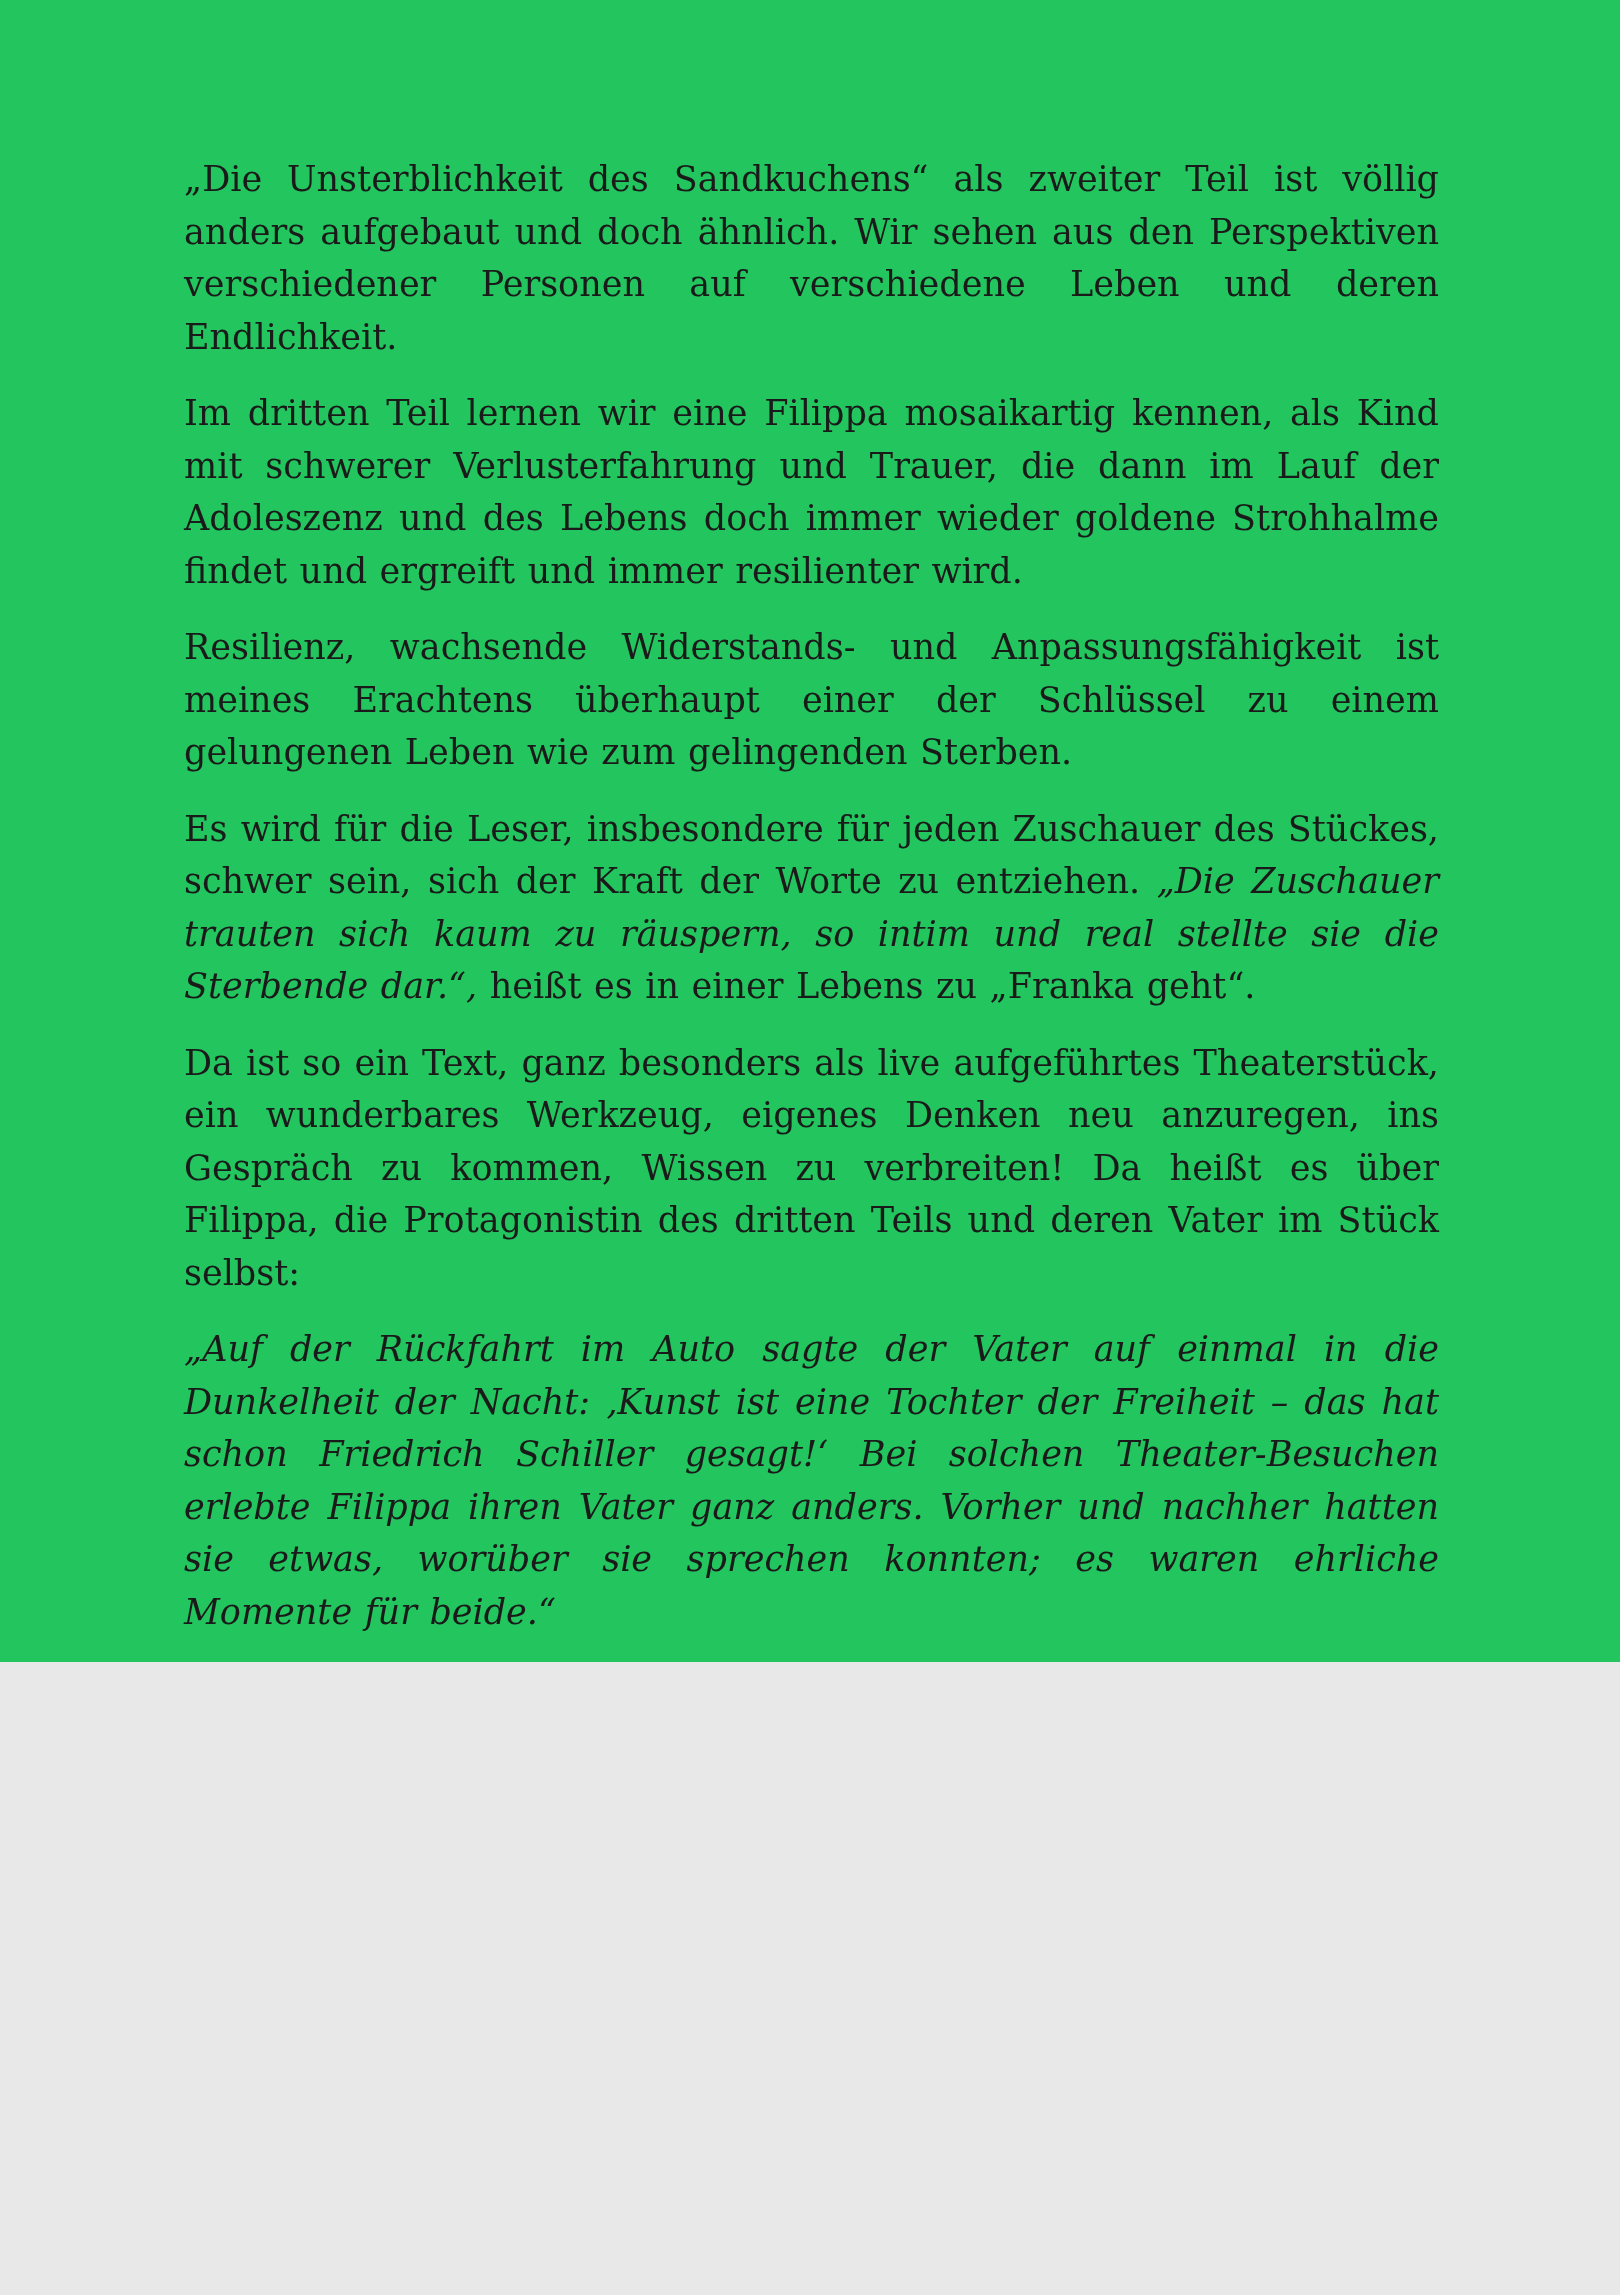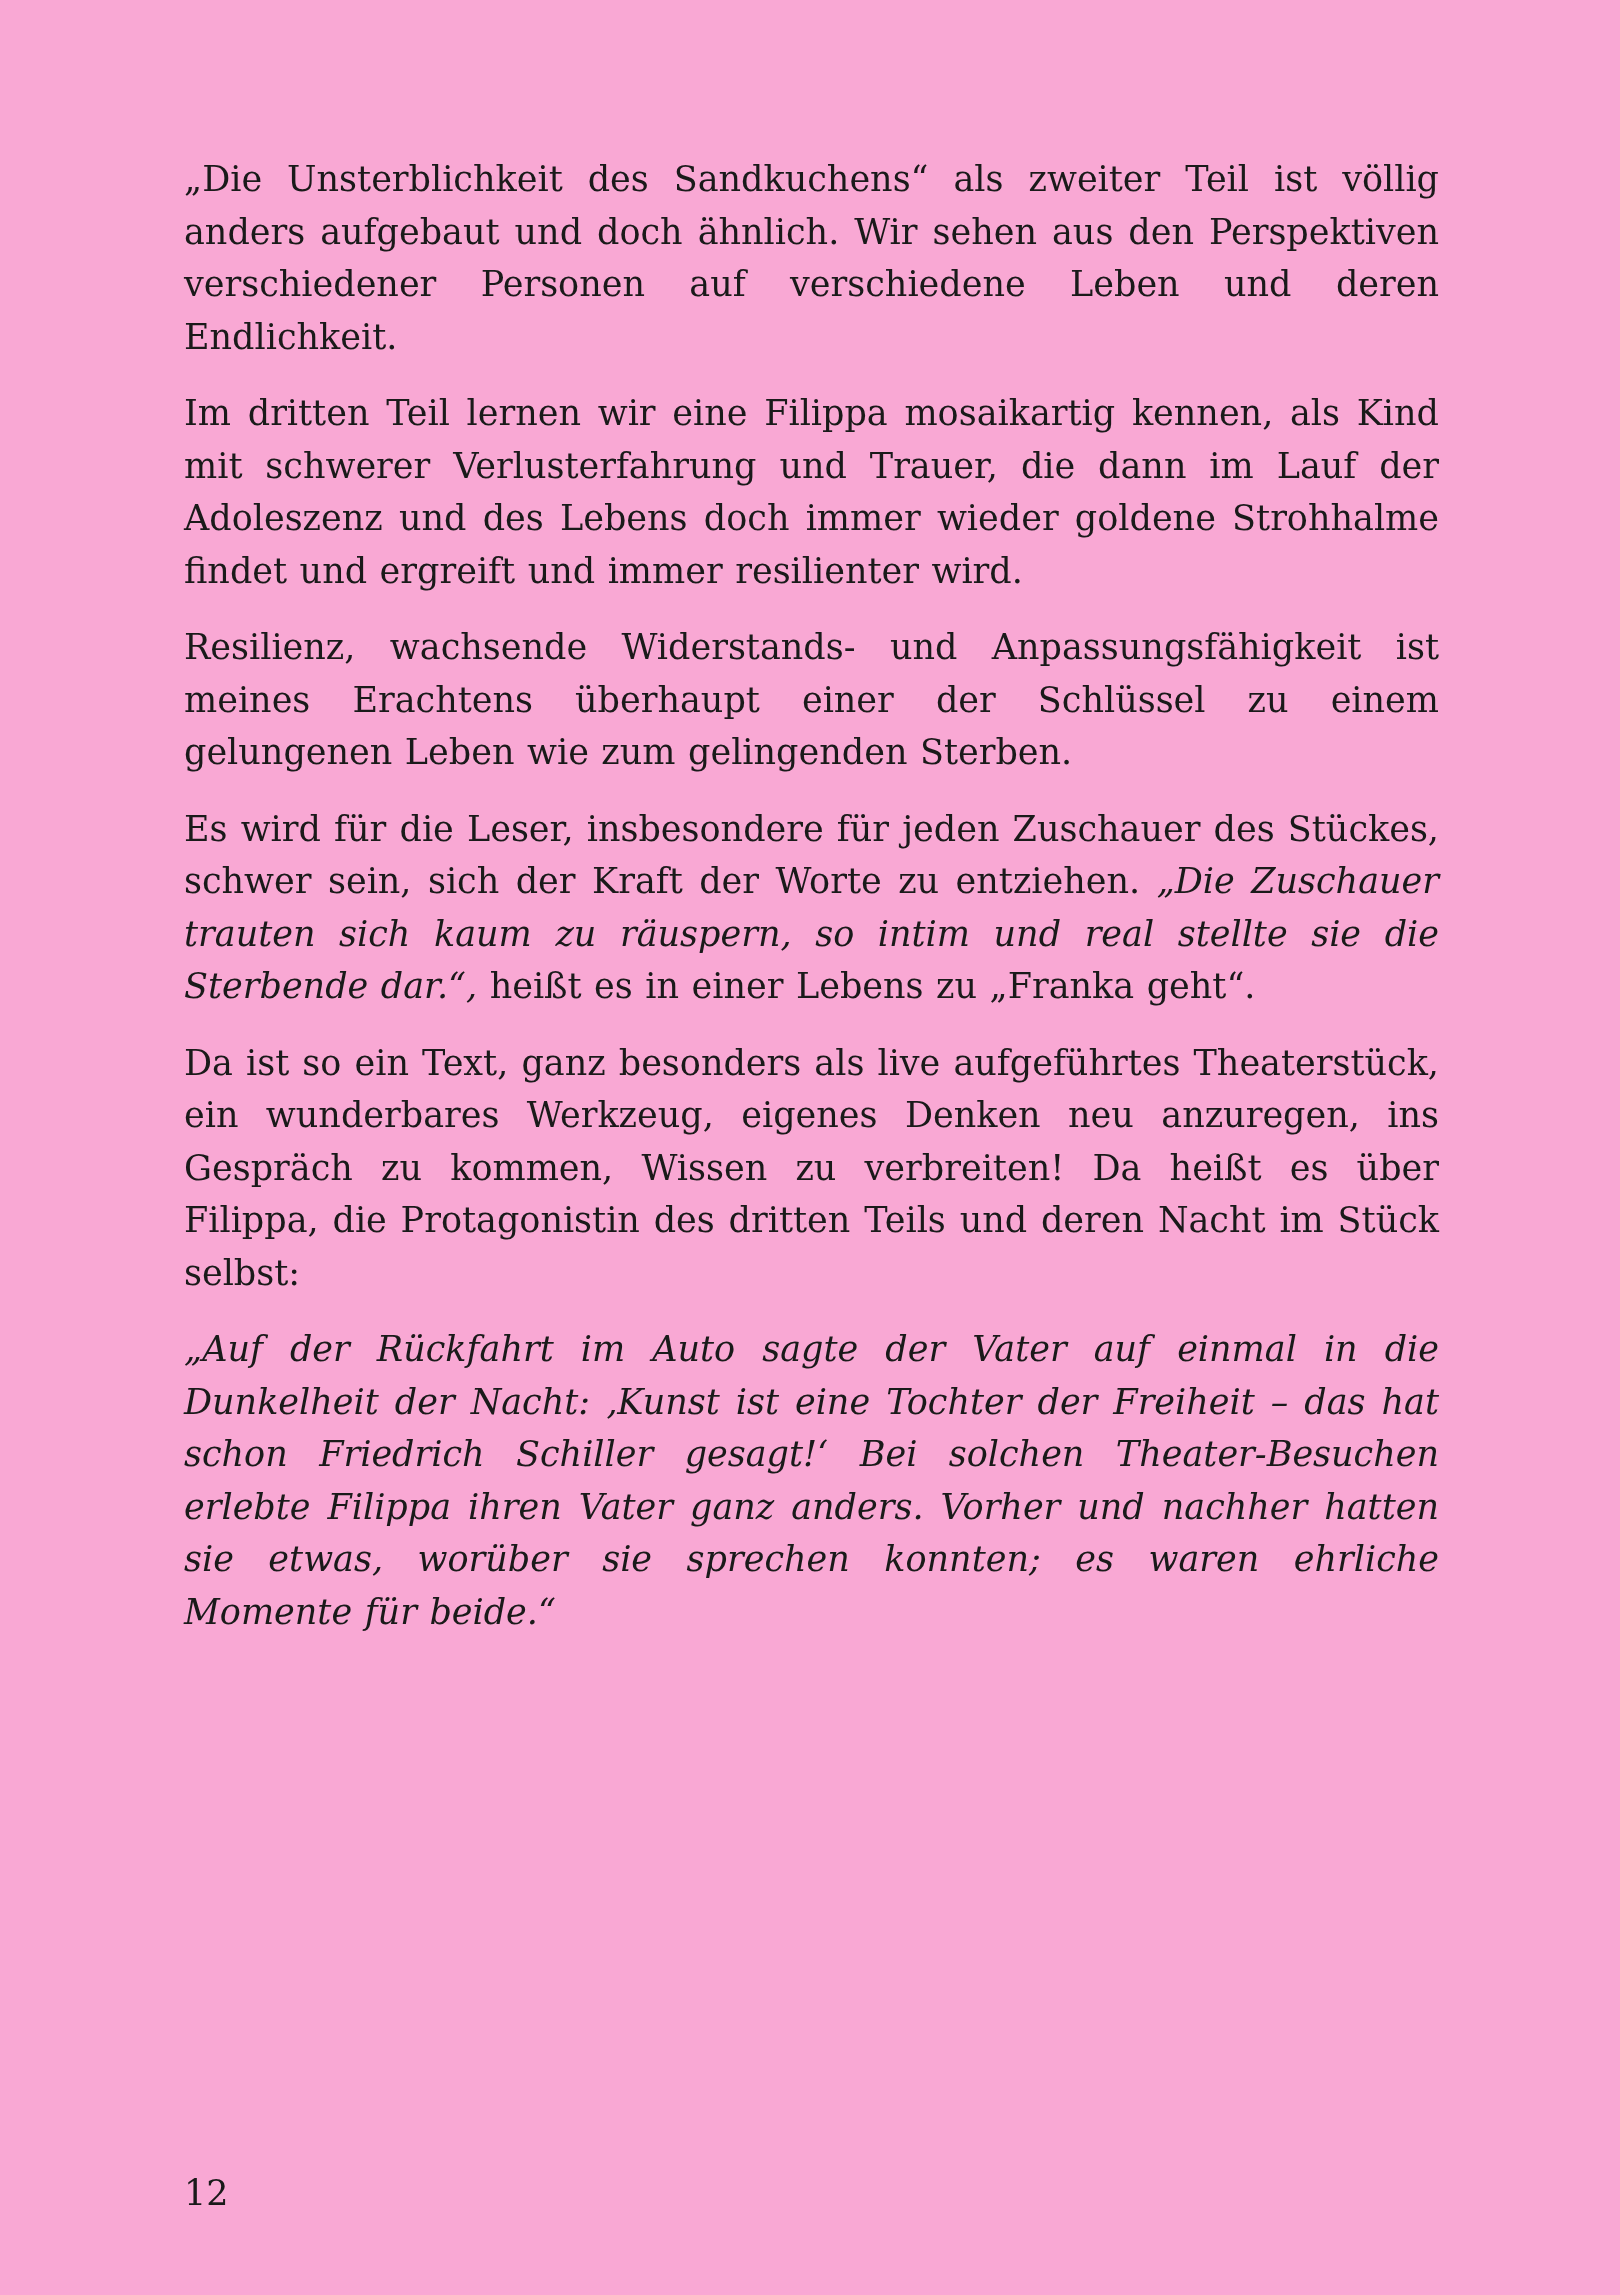--- a/index.html
+++ b/index.html
@@ -3,23 +3,23 @@
 <meta charset="utf-8">
 <style>
   html, body {
     margin: 0;
     padding: 0;
     background: #e8e8e8;
   }
   .page {
     position: relative;
     width: 1620px;
-    height: 2295px;
+    height: 1662px;
     margin: 0 auto;
-    background: #f9a8d4;
+    background: #22c55e;
     box-sizing: border-box;
     padding: 153px 181px 0 184px;
     color: #1a1a1a;
     font-family: "DejaVu Serif", "Liberation Serif", serif;
     font-size: 35px;
     line-height: 1.5;
   }
   .text-block p {
     margin: 0 0 24px 0;
     text-align: justify;
@@ -41,18 +41,18 @@
 </style>
 </head>
 <body>
 
 <div class="page">
   <div class="text-block">
       <p lang="de"><span>„Die Unsterblichkeit des Sandkuchens“ als zweiter Teil ist völlig anders aufgebaut und doch ähnlich. Wir sehen aus den Perspektiven verschiedener Personen auf verschiedene Leben und deren Endlichkeit.</span></p>
       <p lang="de"><span>Im dritten Teil lernen wir eine Filippa mosaikartig kennen, als Kind mit schwerer Verlusterfahrung und Trauer, die dann im Lauf der Adoleszenz und des Lebens doch immer wieder goldene Strohhalme findet und ergreift und immer resilienter wird.</span></p>
       <p lang="de"><span>Resilienz, wachsende Widerstands- und Anpassungsfähigkeit ist meines Erachtens überhaupt einer der Schlüssel zu einem gelungenen Leben wie zum gelingenden Sterben.</span></p>
       <p lang="de"><span>Es wird für die Leser, insbesondere für jeden Zuschauer des Stückes, schwer sein, sich der Kraft der Worte zu entziehen. </span><span class="italic">„Die Zuschauer trauten sich kaum zu räuspern, so intim und real stellte sie die Sterbende dar.“, </span><span>heißt es in einer Lebens zu „Franka geht“.</span></p>
-      <p lang="de"><span>Da ist so ein Text, ganz besonders als live aufgeführtes Theaterstück, ein wunderbares Werkzeug, eigenes Denken neu anzuregen, ins Gespräch zu kommen, Wissen zu verbreiten! Da heißt es über Filippa, die Protagonistin des dritten Teils und deren Nacht im Stück selbst:</span></p>
+      <p lang="de"><span>Da ist so ein Text, ganz besonders als live aufgeführtes Theaterstück, ein wunderbares Werkzeug, eigenes Denken neu anzuregen, ins Gespräch zu kommen, Wissen zu verbreiten! Da heißt es über Filippa, die Protagonistin des dritten Teils und deren Vater im Stück selbst:</span></p>
       <p lang="de"><span class="italic">„Auf der Rückfahrt im Auto sagte der Vater auf einmal in die Dunkelheit der Nacht: ‚Kunst ist eine Tochter der Freiheit – das hat schon Friedrich Schiller gesagt!‘ Bei solchen Theater-Besuchen erlebte Filippa ihren Vater ganz anders. Vorher und nachher hatten sie etwas, worüber sie sprechen konnten; es waren ehrliche Momente für beide.“</span></p>
     </div>
   <div class="page-number">12</div>
 </div>
 
 
 </body></html>

